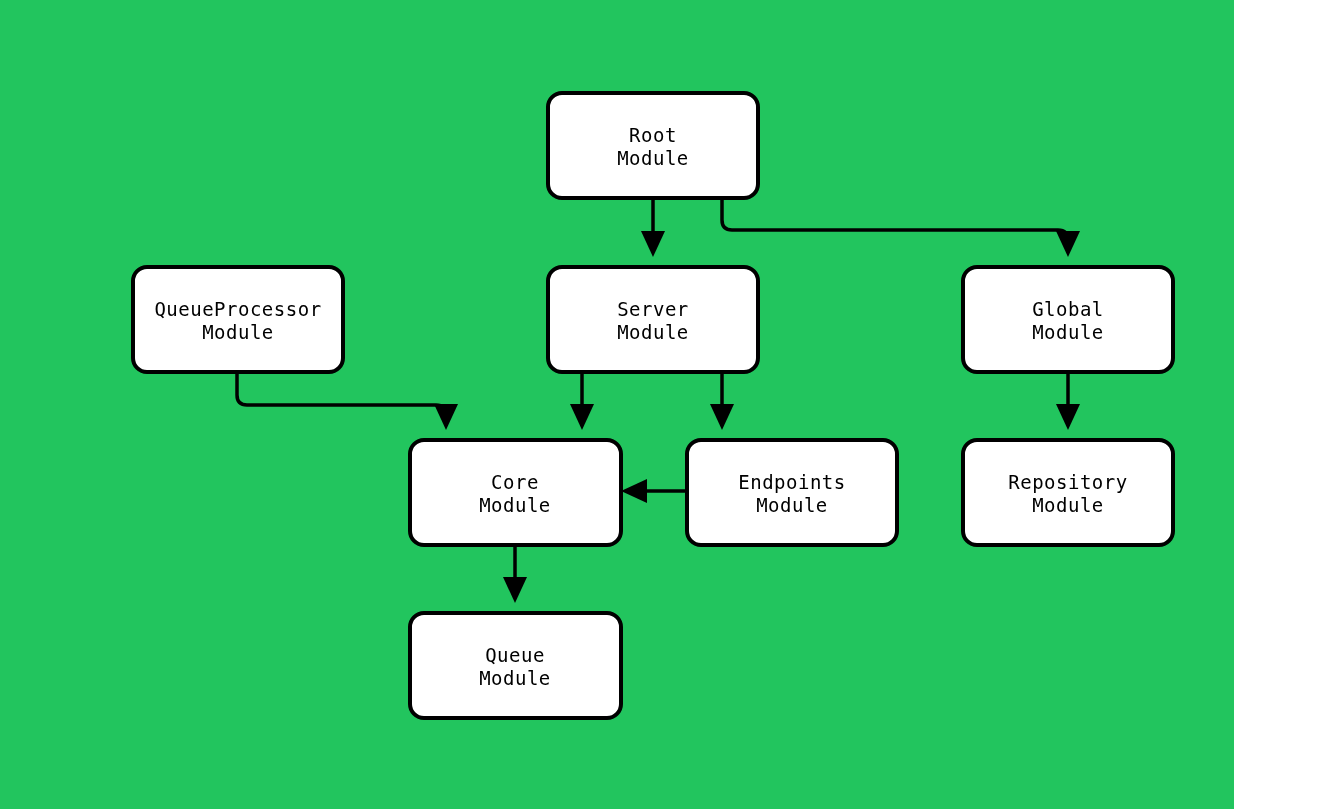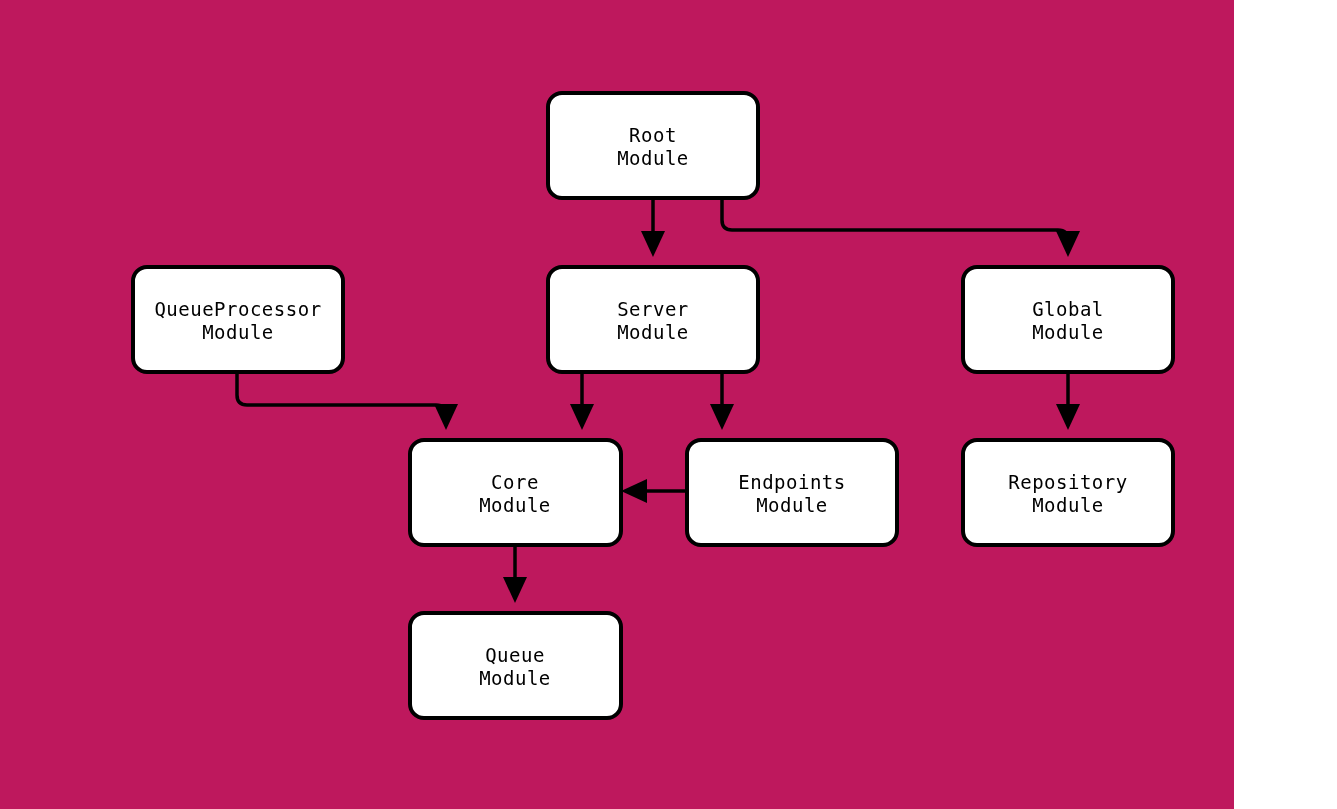--- a/index.html
+++ b/index.html
@@ -10,21 +10,21 @@
   body {
     width: 1337px;
     height: 809px;
     overflow: hidden;
     font-family: "DejaVu Sans Mono", "Liberation Mono", monospace;
   }
   #diagram-root {
     position: relative;
     width: 1234px;
     height: 809px;
-    background: #be185d;
+    background: #22c55e;
   }
   svg#graph {
     position: absolute;
     top: 0;
     left: 0;
     width: 1337px;
     height: 809px;
     display: block;
   }
   .node-box {

